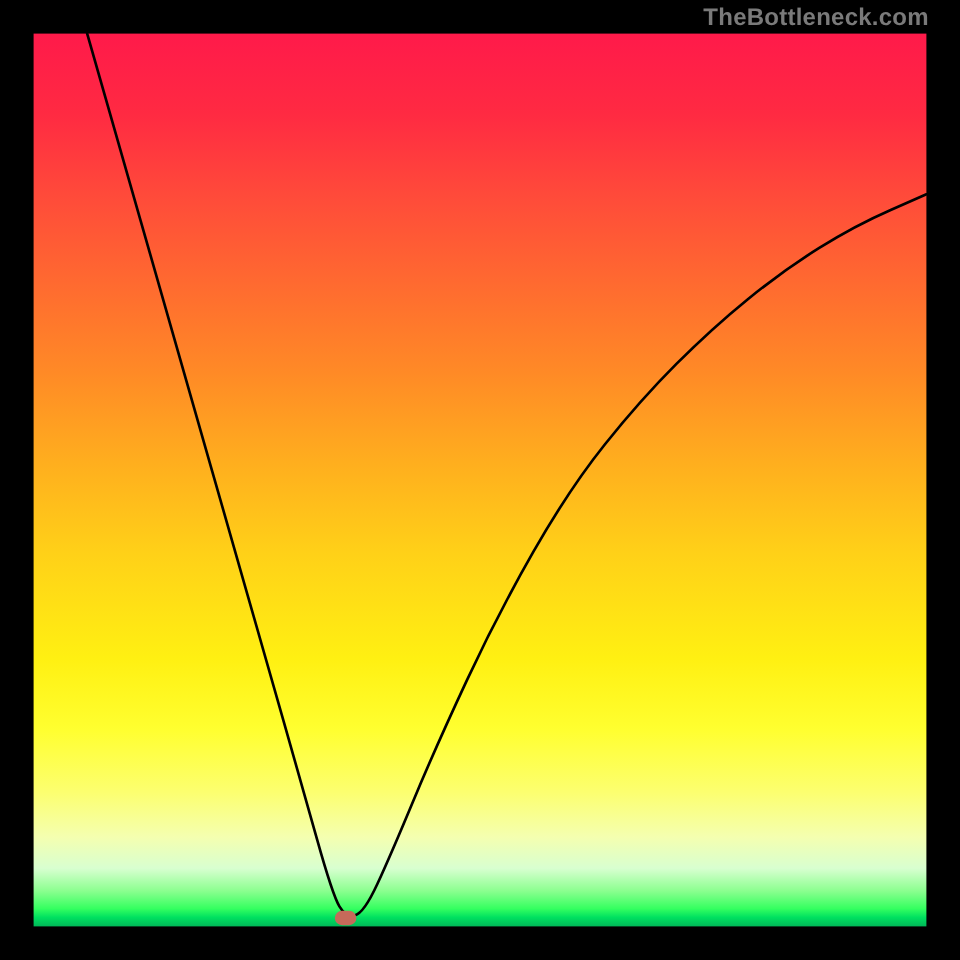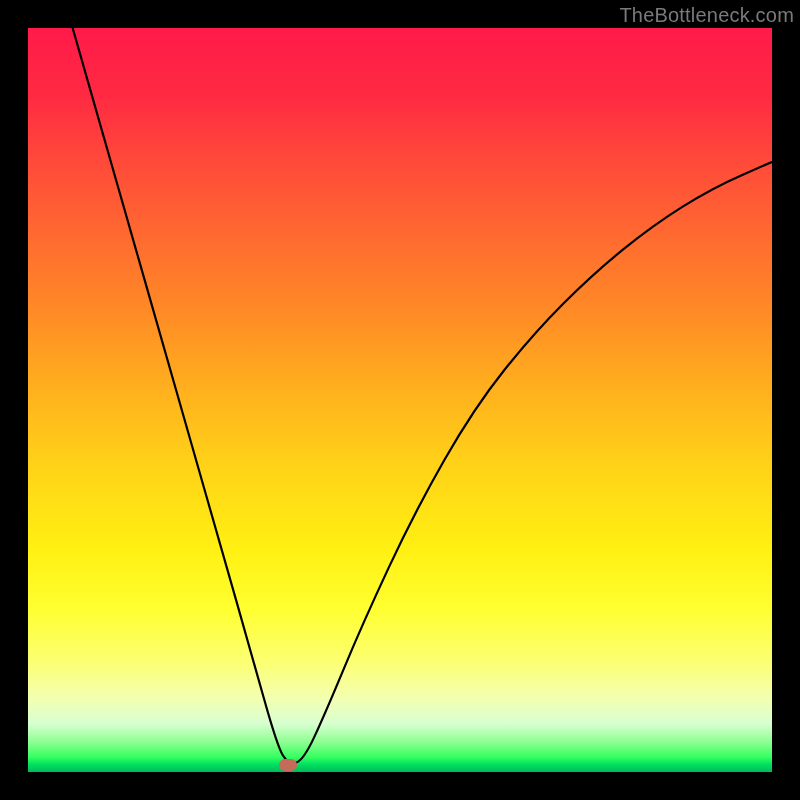--- a/index.html
+++ b/index.html
@@ -37,24 +37,24 @@
       #f4ffb0 90%,
       #d8ffd0 93.5%,
       #8cff90 96%,
       #35ff60 98%,
       #00e060 99%,
       #00b858 100%);
   }
   .watermark {
     position: absolute;
     top: 4px;
-    right: 6px;
+    right: 26px;
     color: #7a7a7a;
     font-size: 20px;
-    font-weight: 400;
+    font-weight: 700;
     letter-spacing: 0.2px;
     z-index: 5;
   }
   svg.curve {
     position: absolute;
     left: 0;
     top: 0;
     width: 744px;
     height: 744px;
     overflow: visible;

